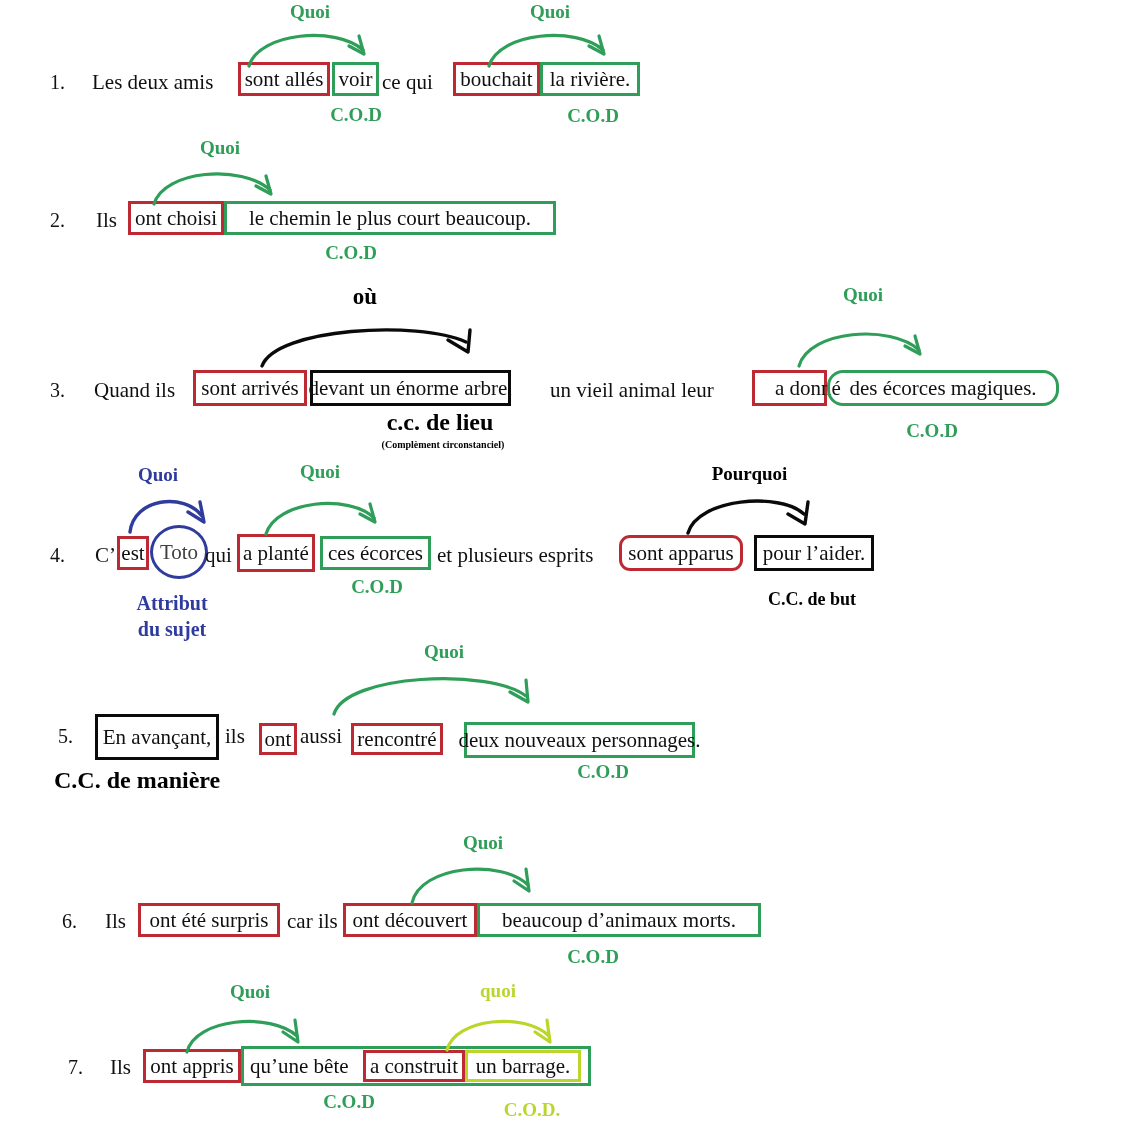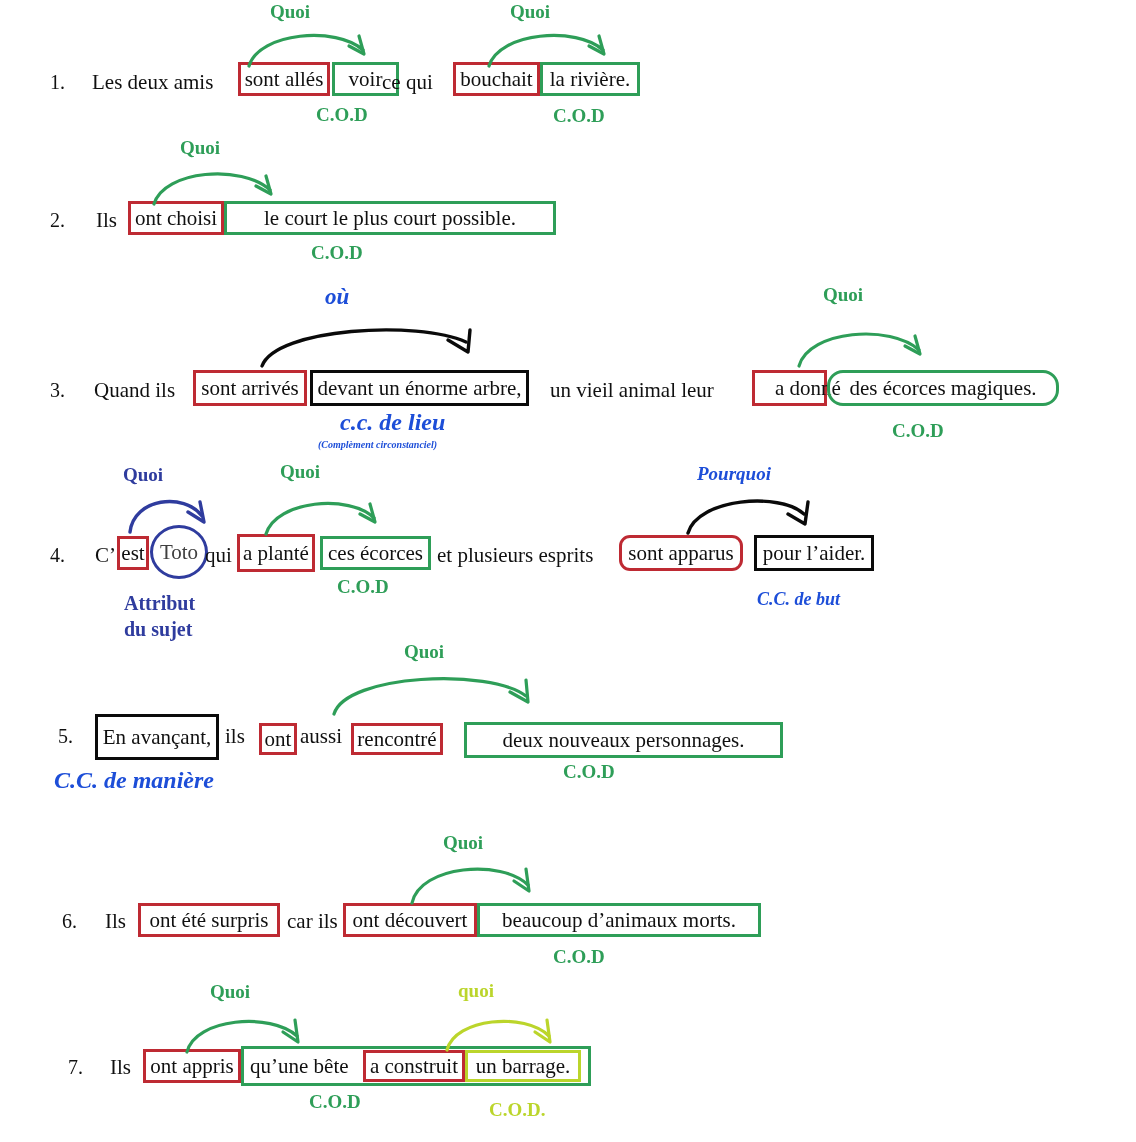--- a/index.html
+++ b/index.html
@@ -61,37 +61,38 @@
     color: #404040;
     white-space: nowrap;
     line-height: 1;
   }
 
   
   .lbl {
     font-weight: bold;
     white-space: nowrap;
     line-height: 1.05;
+    text-align: center;
   }
   .lbl-green { color: #2E9E58; }
-  .lbl-black { color: #1d4ed8; font-style: italic; }
+  .lbl-black { color: #000000; }
   .lbl-blue  { color: #2F3C9E; }
   .lbl-lime  { color: #BBD52B; }
 
   .arrow { position: absolute; overflow: visible; pointer-events: none; }
 </style>
 </head>
 <body>
 
 <div id="sheet">
 
   <div class="abs num" style="left:50px; top:72px;">1.</div>
   <div class="abs txt" style="left:92px; top:72px;">Les deux amis</div>
   <div class="abs chunk box-red" style="left:238px; top:62px; width:92px; height:34px;">sont allés</div>
-  <div class="abs chunk box-green" style="left:332px; top:62px; width:67px; height:34px;text-align:right;">voir</div>
+  <div class="abs chunk box-green" style="left:332px; top:62px; width:47px; height:34px;text-align:right;">voir</div>
   <div class="abs txt" style="left:382px; top:72px;">ce qui</div>
   <div class="abs chunk box-red" style="left:453px; top:62px; width:87px; height:34px;">bouchait</div>
   <div class="abs chunk box-green" style="left:540px; top:62px; width:100px; height:34px;">la rivière.</div>
 
   <svg class="arrow" style="left:245px; top:22px;" width="130" height="46" viewBox="0 0 130 46">
     <path d="M4,44 C14,10 92,4 118,28" fill="none" stroke="#2E9E58" stroke-width="3.2" stroke-linecap="round"></path>
     <path d="M104,24 L119,32 L114,14" fill="none" stroke="#2E9E58" stroke-width="3.2" stroke-linecap="round" stroke-linejoin="round"></path>
   </svg>
   <div class="abs lbl lbl-green" style="left:270px; top:2px; font-size:19px; width:80px;">Quoi</div>
 
@@ -100,33 +101,33 @@
     <path d="M104,24 L119,32 L114,14" fill="none" stroke="#2E9E58" stroke-width="3.2" stroke-linecap="round" stroke-linejoin="round"></path>
   </svg>
   <div class="abs lbl lbl-green" style="left:510px; top:2px; font-size:19px; width:80px;">Quoi</div>
 
   <div class="abs lbl lbl-green" style="left:316px; top:105px; font-size:19px; width:80px;">C.O.D</div>
   <div class="abs lbl lbl-green" style="left:553px; top:106px; font-size:19px; width:80px;">C.O.D</div>
 
   <div class="abs num" style="left:50px; top:210px;">2.</div>
   <div class="abs txt" style="left:96px; top:210px;">Ils</div>
   <div class="abs chunk box-red" style="left:128px; top:201px; width:96px; height:34px;">ont choisi</div>
-  <div class="abs chunk box-green" style="left:224px; top:201px; width:332px; height:34px;">le court  le plus court possible.</div>
+  <div class="abs chunk box-green" style="left:224px; top:201px; width:332px; height:34px;">le chemin  le plus court beaucoup.</div>
 
   <svg class="arrow" style="left:150px; top:160px;" width="135" height="46" viewBox="0 0 135 46">
     <path d="M4,44 C14,10 92,4 120,30" fill="none" stroke="#2E9E58" stroke-width="3.2" stroke-linecap="round"></path>
     <path d="M106,26 L121,34 L116,16" fill="none" stroke="#2E9E58" stroke-width="3.2" stroke-linecap="round" stroke-linejoin="round"></path>
   </svg>
   <div class="abs lbl lbl-green" style="left:180px; top:138px; font-size:19px; width:80px;">Quoi</div>
   <div class="abs lbl lbl-green" style="left:311px; top:243px; font-size:19px; width:80px;">C.O.D</div>
 
   <div class="abs num" style="left:50px; top:380px;">3.</div>
   <div class="abs txt" style="left:94px; top:380px;">Quand ils</div>
   <div class="abs chunk box-red" style="left:193px; top:370px; width:114px; height:36px;">sont arrivés</div>
-  <div class="abs chunk box-black" style="left:310px; top:370px; width:219px; height:36px;">devant un énorme arbre,</div>
+  <div class="abs chunk box-black" style="left:310px; top:370px; width:201px; height:36px;">devant un énorme arbre,</div>
   <div class="abs txt" style="left:550px; top:380px;">un vieil animal  leur</div>
   <div class="abs chunk box-red" style="left:752px; top:370px; width:75px; height:36px;padding-left:39px;">a donné</div>
   <div class="abs chunk box-green" style="left:827px; top:370px; width:232px; height:36px;border-radius:16px;">des écorces magiques.</div>
 
   <svg class="arrow" style="left:258px; top:318px;" width="225" height="50" viewBox="0 0 225 50">
     <path d="M4,48 C18,10 160,2 208,24" fill="none" stroke="#0A0A0A" stroke-width="3.4" stroke-linecap="round"></path>
     <path d="M190,22 L210,34 L212,12" fill="none" stroke="#0A0A0A" stroke-width="3.4" stroke-linecap="round" stroke-linejoin="round"></path>
   </svg>
   <div class="abs lbl lbl-black" style="left:325px; top:285px; font-size:23px; width:80px;">où</div>
 
@@ -173,21 +174,21 @@
   <div class="abs lbl lbl-blue" style="left:124px; top:619px; font-size:20px; width:96px;">du sujet</div>
   <div class="abs lbl lbl-green" style="left:337px; top:577px; font-size:19px; width:80px;">C.O.D</div>
   <div class="abs lbl lbl-black" style="left:757px; top:590px; font-size:18px; width:110px;">C.C. de  but</div>
 
   <div class="abs num" style="left:58px; top:726px;">5.</div>
   <div class="abs chunk box-black" style="left:95px; top:714px; width:124px; height:46px;">En avançant,</div>
   <div class="abs txt" style="left:225px; top:726px;">ils</div>
   <div class="abs chunk box-red" style="left:259px; top:723px; width:38px; height:32px;">ont</div>
   <div class="abs txt" style="left:300px; top:726px;">aussi</div>
   <div class="abs chunk box-red" style="left:351px; top:723px; width:92px; height:32px;">rencontré</div>
-  <div class="abs chunk box-green" style="left:464px; top:722px; width:319px; height:36px;">deux nouveaux personnages.</div>
+  <div class="abs chunk box-green" style="left:464px; top:722px; width:231px; height:36px;">deux nouveaux personnages.</div>
 
   <svg class="arrow" style="left:330px; top:664px;" width="215" height="54" viewBox="0 0 215 54">
     <path d="M4,50 C16,10 160,4 196,32" fill="none" stroke="#2E9E58" stroke-width="3.2" stroke-linecap="round"></path>
     <path d="M180,28 L198,38 L196,16" fill="none" stroke="#2E9E58" stroke-width="3.2" stroke-linecap="round" stroke-linejoin="round"></path>
   </svg>
   <div class="abs lbl lbl-green" style="left:404px; top:642px; font-size:19px; width:80px;">Quoi</div>
 
   <div class="abs lbl lbl-black" style="left:54px; top:768px; font-size:24px; width:230px; text-align:left;">C.C. de manière</div>
   <div class="abs lbl lbl-green" style="left:563px; top:762px; font-size:19px; width:80px;">C.O.D</div>
 

